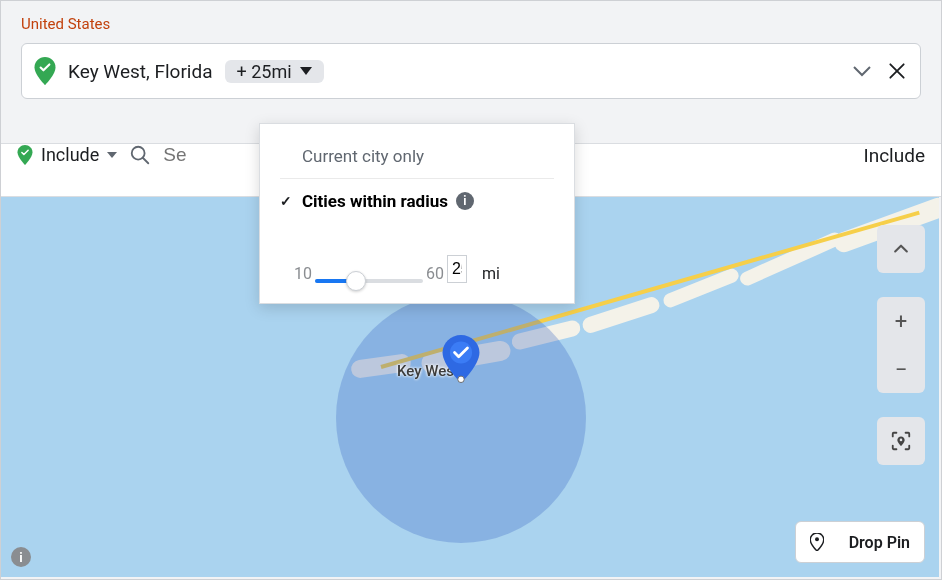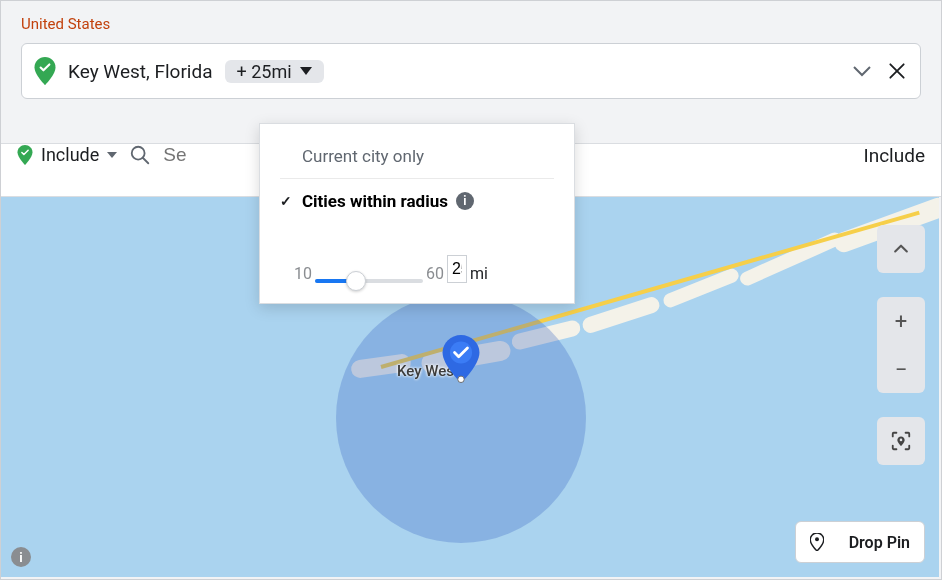--- a/index.html
+++ b/index.html
@@ -214,21 +214,21 @@
       display:flex;align-items:center;justify-content:center;
     }
     .slider-row {
       display:flex;
       align-items:flex-end;
       gap:3px;
       margin-top:36px;
       padding-left: 14px;
     }
     .slider-min, .slider-max { color:#8a8d91; font-size:16px; }
-    .slider-unit { color:#1c1e21; font-size:16px; }
+    .slider-unit { color:#1c1e21; font-size:16px;margin-left:12px; }
     .slider-track {
       position:relative;
       width:108px; height:4px;
       background:#dadde1;
       border-radius:2px;
     }
     .slider-fill {
       position:absolute;
       left:0; top:0; bottom:0;
       width:38%;

